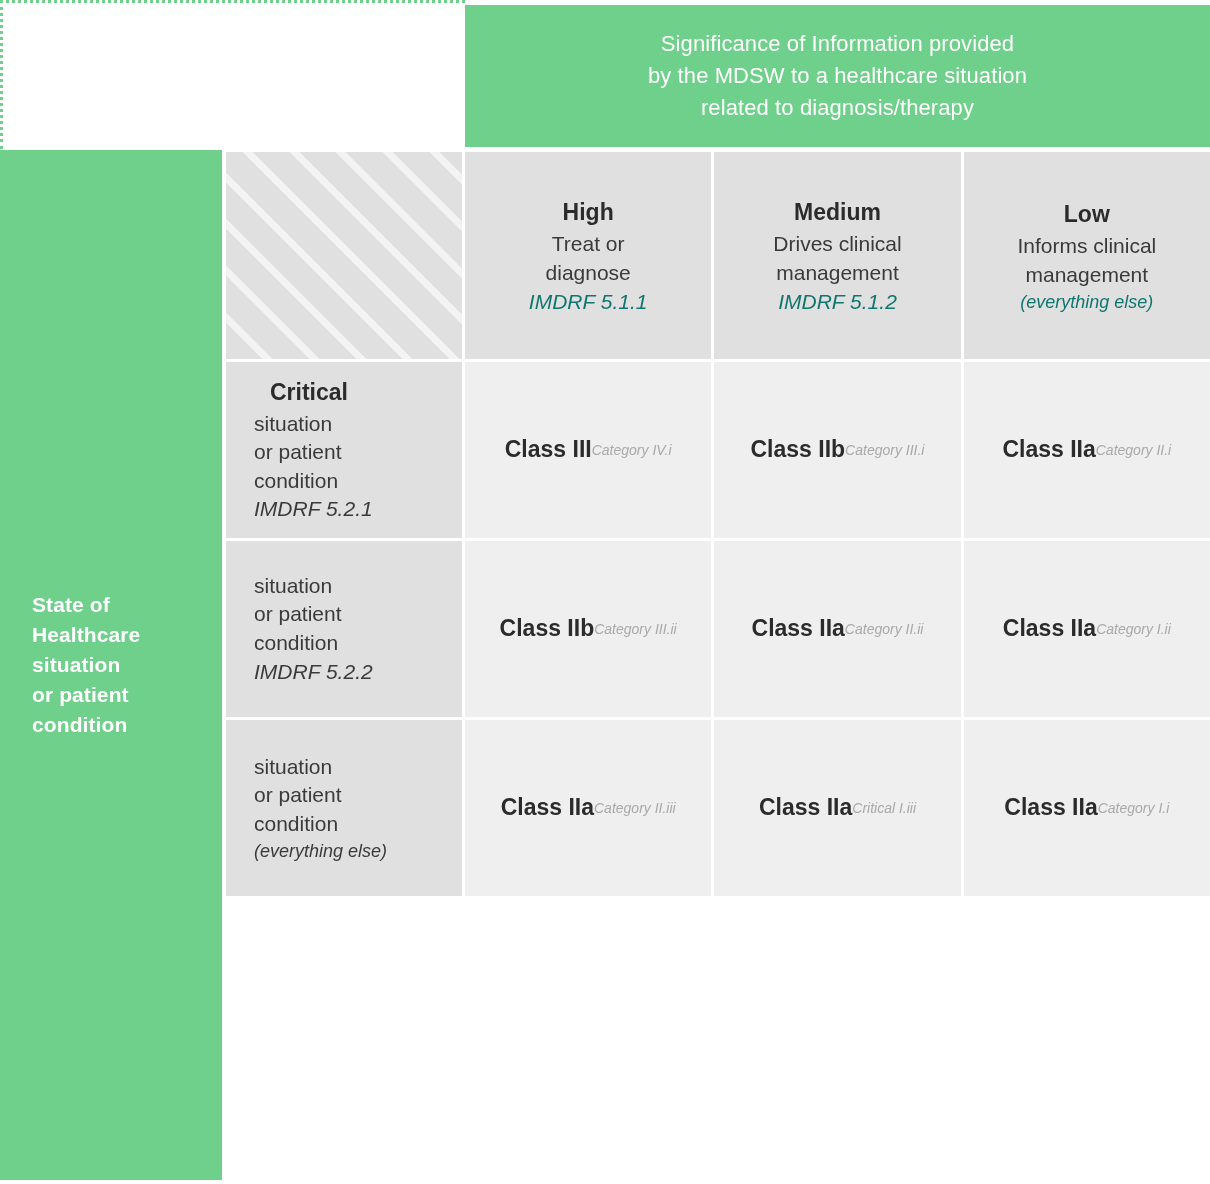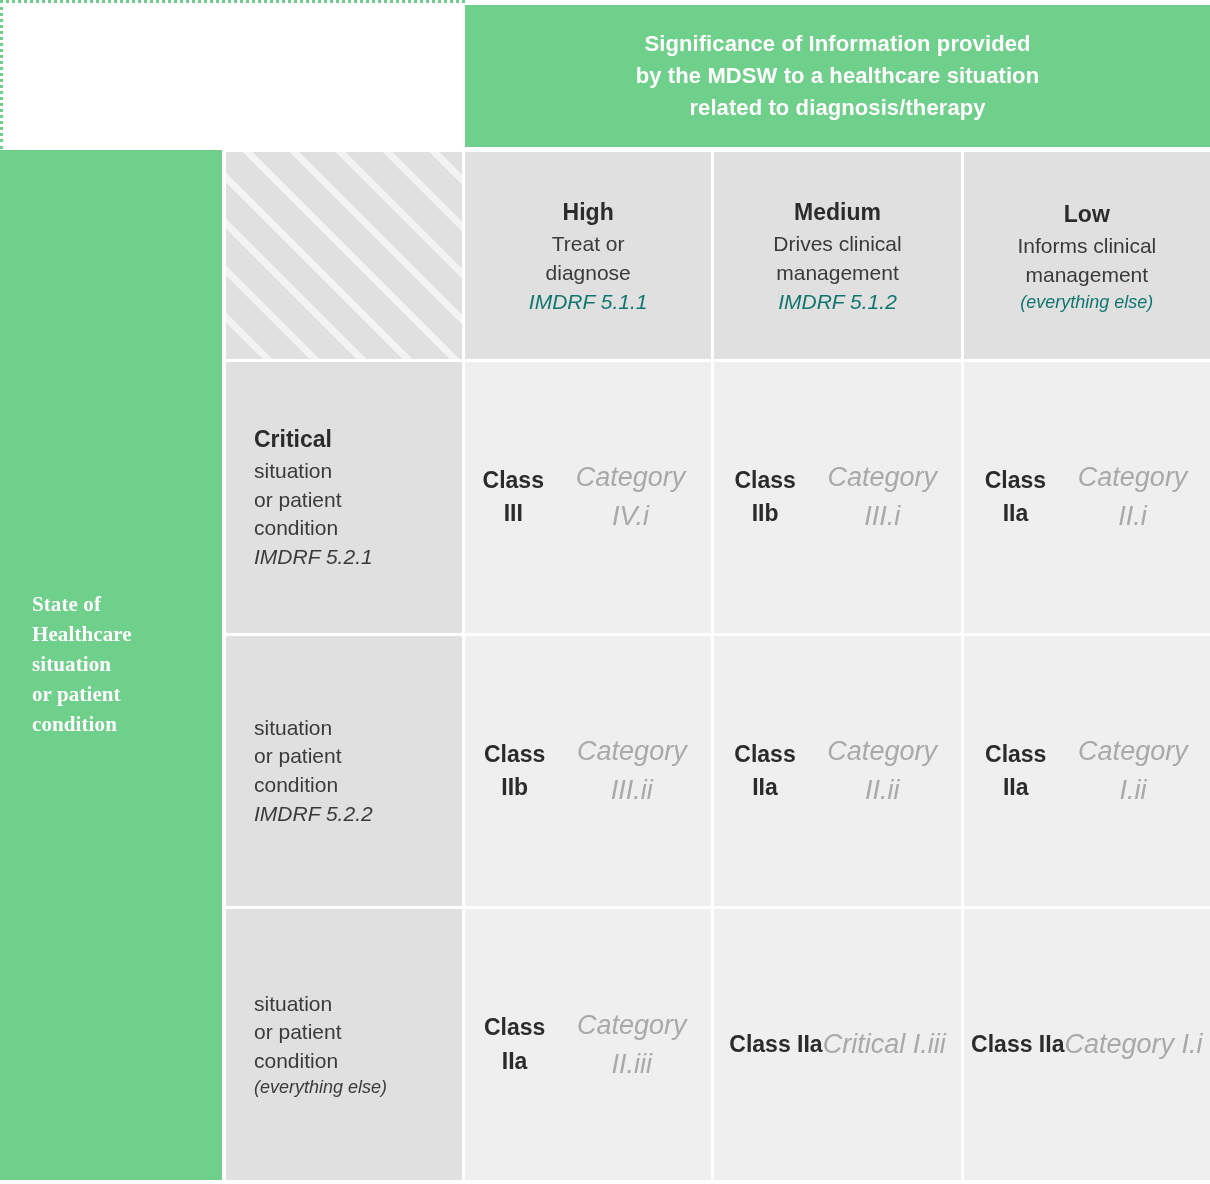--- a/index.html
+++ b/index.html
@@ -27,21 +27,20 @@
     left: 0;
     top: 150px;
     width: 222px;
     height: 1030px;
     background: #6ed08a;
     box-sizing: border-box;
     padding: 0 0 0 32px;
     display: flex;
     flex-direction: column;
     justify-content: center;
-    font-family: Liberation Serif, serif;
   }
   .axis-left-label {
     color: #ffffff;
     font-size: 21px;
     font-weight: bold;
     line-height: 1.42;
     letter-spacing: 0.1px;
     white-space: pre-line;
   }
 
@@ -67,34 +66,34 @@
     height: 142px;
     background: #6ed08a;
     display: flex;
     align-items: center;
     justify-content: center;
     box-sizing: border-box;
   }
   .axis-top-label {
     color: #ffffff;
     font-size: 22px;
-    font-weight: bold;
+    font-weight: normal;
     line-height: 1.45;
     text-align: center;
     white-space: pre-line;
     letter-spacing: 0.1px;
   }
 
   
   .grid {
     position: absolute;
     left: 226px;
     top: 152px;
     width: 984px;
-    height: 1028px;
+    height: 744px;
     display: grid;
     grid-template-columns: 236px 1fr 1fr 1fr;
     grid-template-rows: 207px 1fr 1fr 1fr;
     gap: 3px;
   }
 
   .cell {
     box-sizing: border-box;
     overflow: hidden;
   }
@@ -152,20 +151,21 @@
     justify-content: center;
     padding: 0 14px 0 28px;
     text-align: left;
   }
   .rowhead-title {
     font-size: 23px;
     font-weight: bold;
     color: #2b2b2b;
     line-height: 1.42;
     margin-bottom: 1px;
+    margin-left: 16px;
   }
   .rowhead-desc {
     font-size: 21px;
     color: #3a3a3a;
     line-height: 1.36;
     white-space: pre-line;
   }
   .rowhead-ref {
     font-size: 21px;
     font-style: italic;
@@ -185,21 +185,21 @@
     text-align: center;
     padding: 6px;
   }
   .data-class {
     font-size: 23px;
     font-weight: bold;
     color: #2b2b2b;
     line-height: 1.45;
   }
   .data-category {
-    font-size: 27px;
+    font-size: 14px;
     font-style: italic;
     color: #a9a9a9;
     line-height: 1.45;
   }
 </style>
 </head>
 <body>
 
 <div class="matrix">
 

